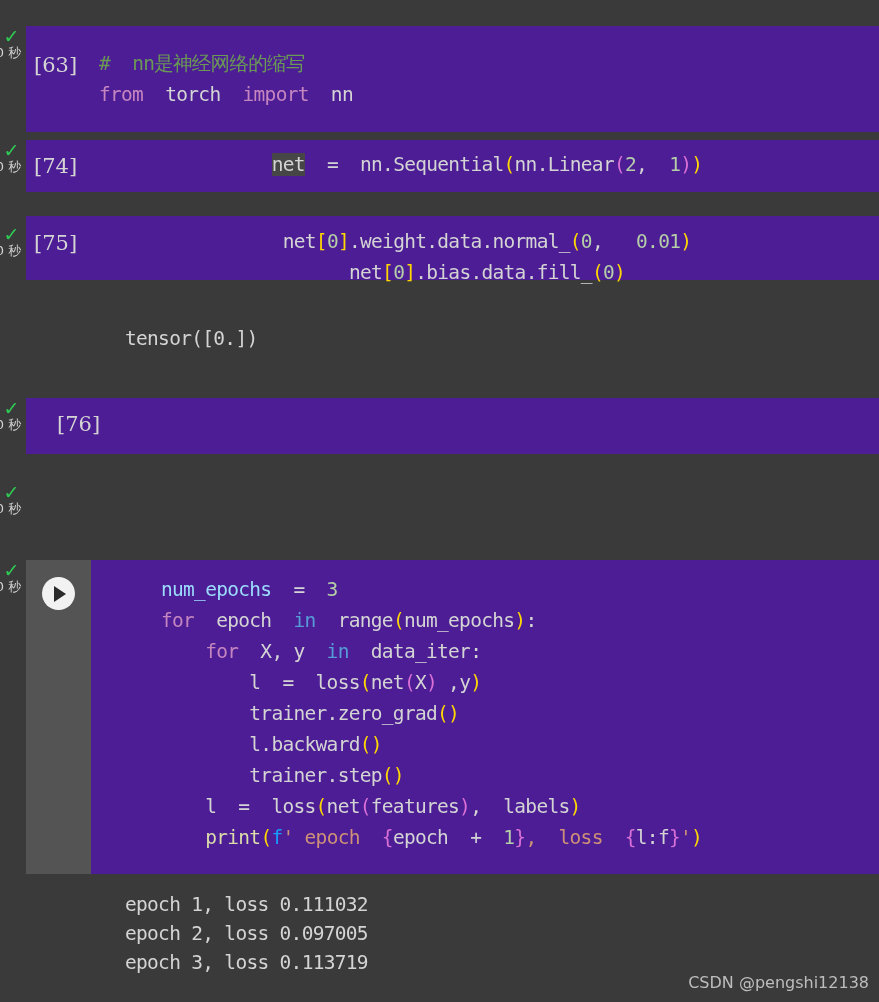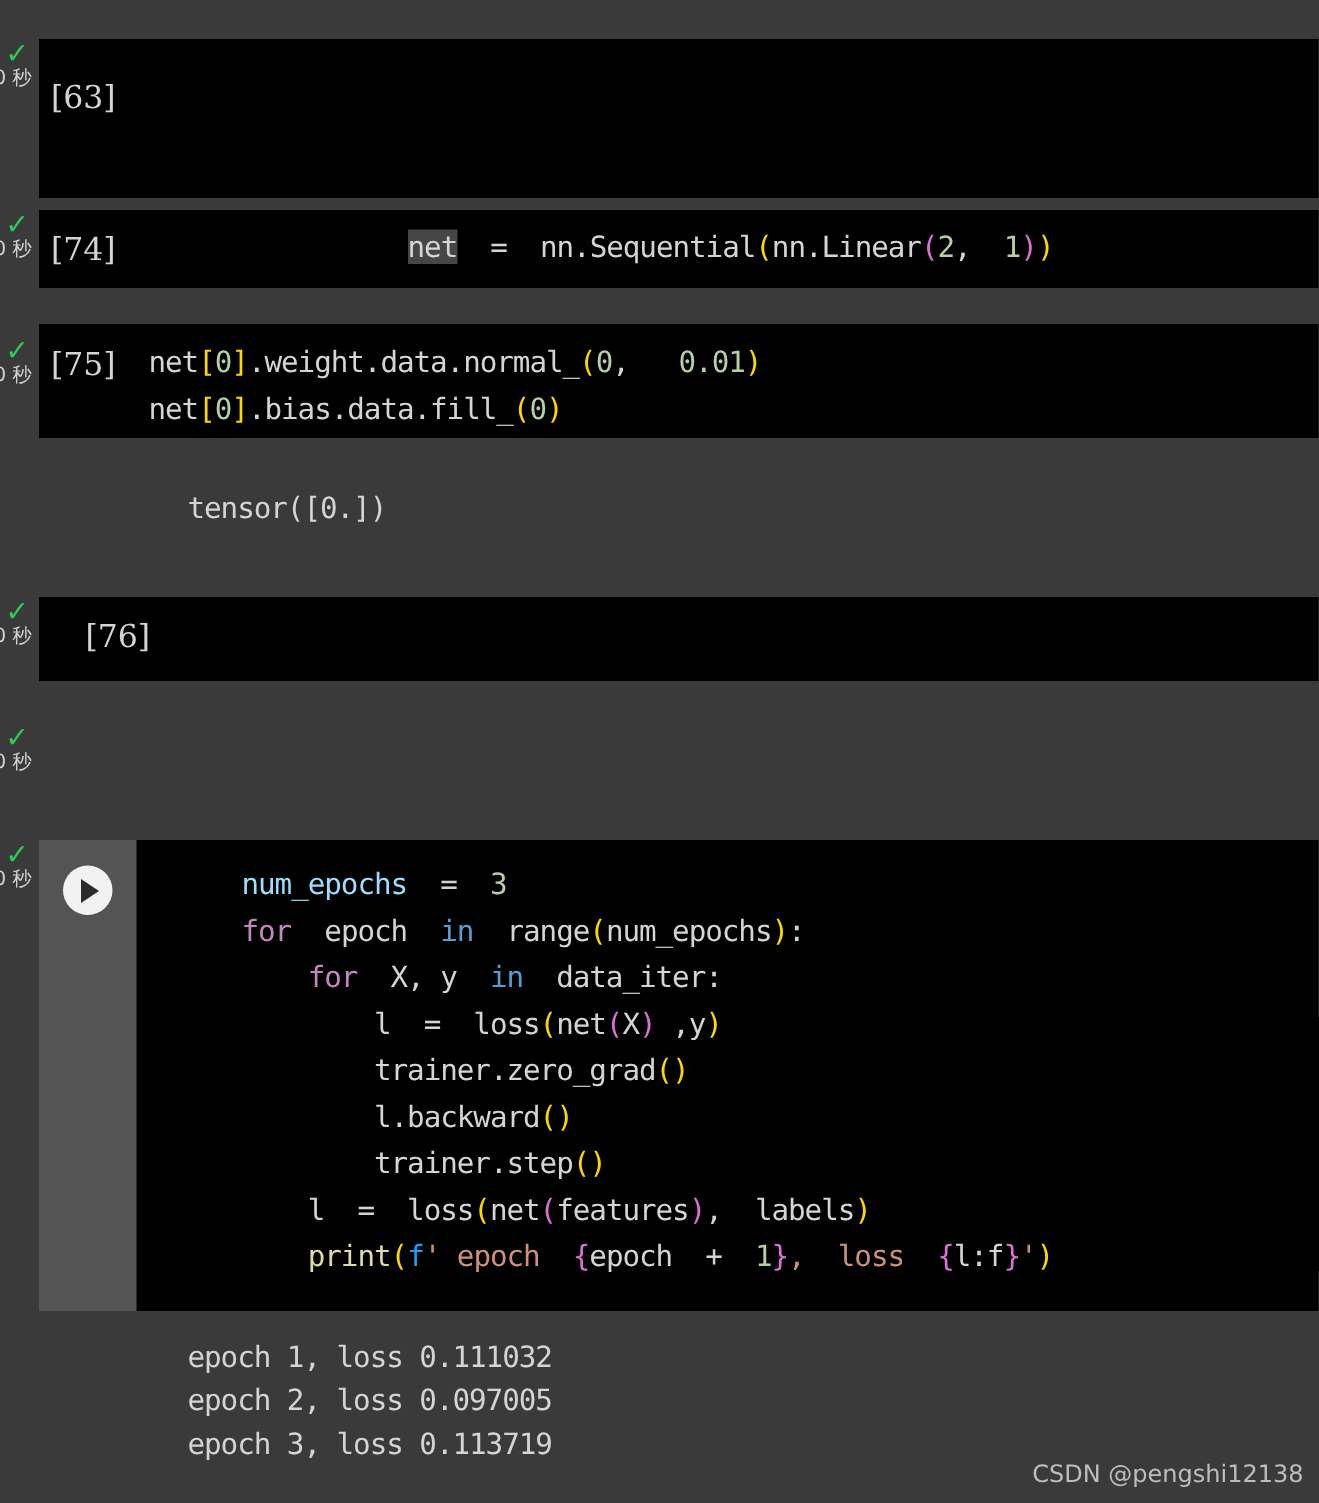--- a/index.html
+++ b/index.html
@@ -45,21 +45,21 @@
     font-family: "DejaVu Sans", "Liberation Sans", sans-serif;
     margin-left: -9px;
     white-space: nowrap;
   }
 
   
   .cell {
     position: absolute;
     left: 26px;
     right: 0;
-    background: #000000;
+    background: #4c1d95;
   }
   .cell.output {
     background: #3a3a3a;
   }
 
   .prompt {
     position: absolute;
     left: 8px;
     color: #d4d4d4;
     font-size: 21px;
@@ -149,36 +149,37 @@
 <body>
 
 <div id="page">
 
   <div class="gutter" style="top:28px;">
     <span class="check">✓</span>
     <span class="secs">0 秒</span>
   </div>
   <div class="cell" style="top:26px;height:106px;">
     <div class="prompt" style="top:24px;">[63]</div>
+    <div class="code" style="top:22px;"><div><span class="t-com">#  </span><span class="t-com">nn是神经网络的缩写</span></div><div><span class="t-kw">from </span><span class="t-def"> torch </span><span class="t-kw"> import </span><span class="t-def"> nn</span></div></div>
   </div>
 
   <div class="gutter" style="top:142px;">
     <span class="check">✓</span>
     <span class="secs">0 秒</span>
   </div>
   <div class="cell" style="top:140px;height:52px;">
     <div class="prompt" style="top:11px;">[74]</div>
     <div class="code" style="top:9px;text-align:center;"><div><span class="t-def hl">net</span><span class="t-def">  =  nn.</span><span class="t-def">Sequential</span><span class="t-p1">(</span><span class="t-def">nn.Linear</span><span class="t-p2">(</span><span class="t-num">2</span><span class="t-def">,  </span><span class="t-num">1</span><span class="t-p2">)</span><span class="t-p1">)</span></div></div>
   </div>
 
   <div class="gutter" style="top:226px;">
     <span class="check">✓</span>
     <span class="secs">0 秒</span>
   </div>
-  <div class="cell" style="top:216px;height:76px;">
+  <div class="cell" style="top:216px;height:64px;text-align:center;">
     <div class="prompt" style="top:12px;">[75]</div>
     <div class="code" style="top:10px;"><div><span class="t-def">net</span><span class="t-p1">[</span><span class="t-num">0</span><span class="t-p1">]</span><span class="t-def">.weight.data.normal_</span><span class="t-p1">(</span><span class="t-num">0</span><span class="t-def">,   </span><span class="t-num">0.01</span><span class="t-p1">)</span></div><div><span class="t-def">net</span><span class="t-p1">[</span><span class="t-num">0</span><span class="t-p1">]</span><span class="t-def">.bias.data.fill_</span><span class="t-p1">(</span><span class="t-num">0</span><span class="t-p1">)</span></div></div>
   </div>
   <div class="cell output" style="top:304px;height:78px;">
     <div class="outtext" style="top:20px;"><div>tensor([0.])</div></div>
   </div>
 
   <div class="gutter" style="top:400px;">
     <span class="check">✓</span>
     <span class="secs">0 秒</span>

